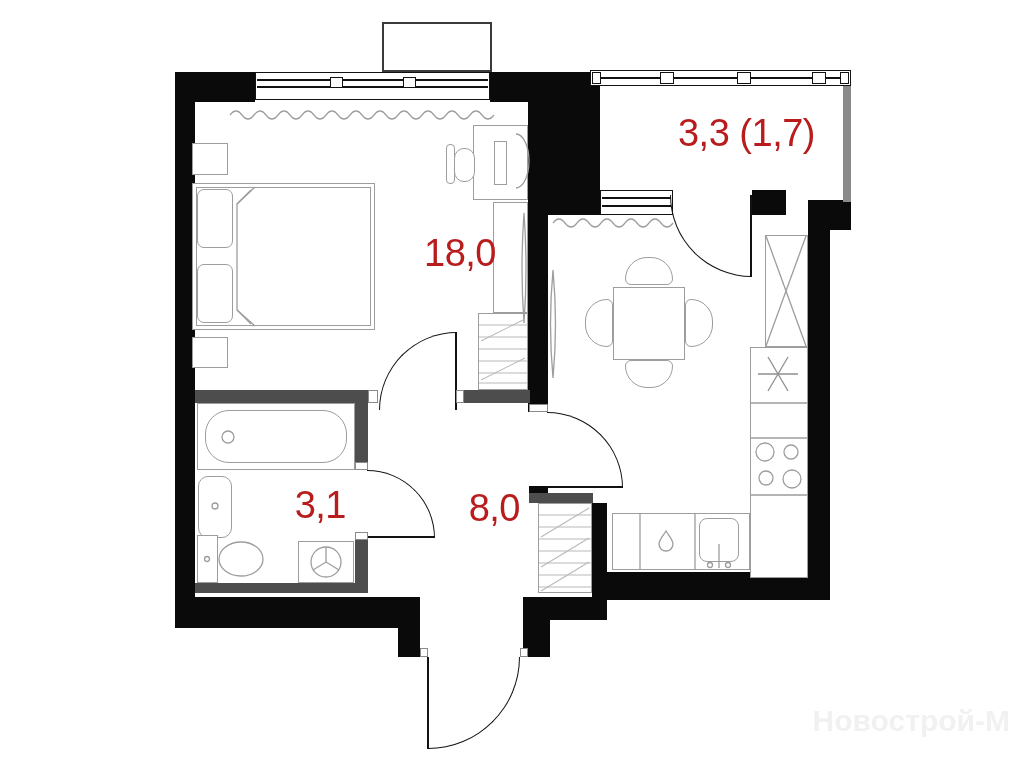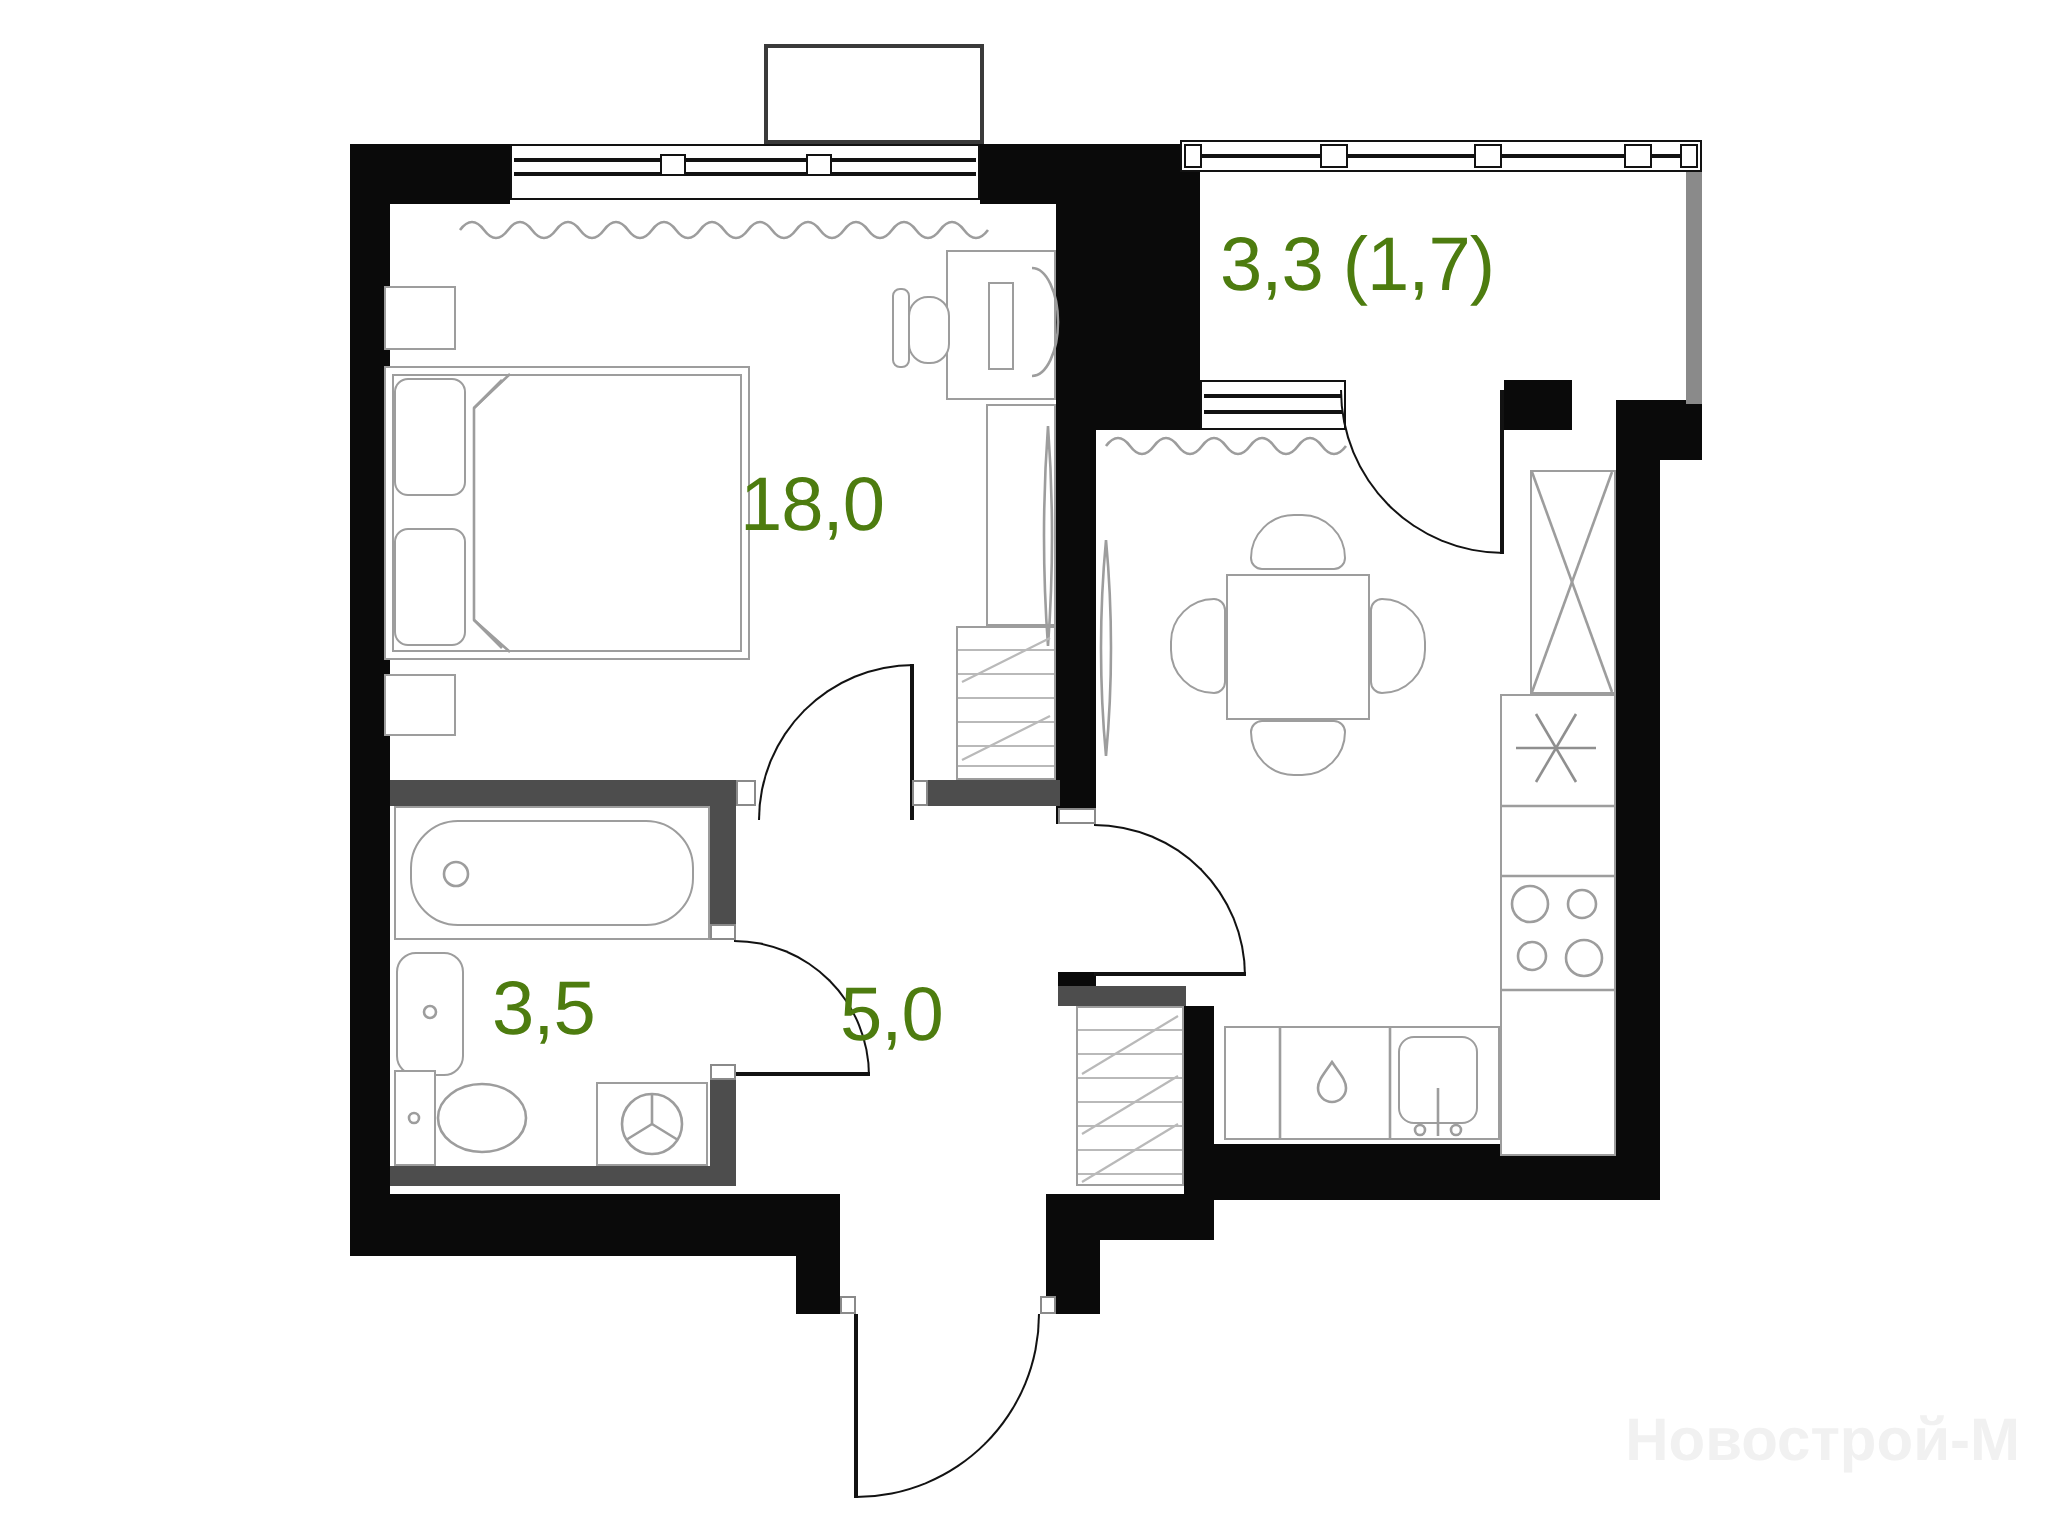--- a/index.html
+++ b/index.html
@@ -9,21 +9,21 @@
   .pwall{position:absolute;background:#4d4d4d}
   .fx{position:absolute;border:1.3px solid #9d9d9d;background:#fff}
   .chair{position:absolute;border:1.2px solid #9d9d9d;background:#fff}
   .win{position:absolute;border:1.6px solid #121212;background:#fff}
   .winline{position:absolute;background:#121212;height:1.5px}
   .tick{position:absolute;border:1.2px solid #121212;background:#fff}
   .glass{position:absolute;background:#8a8a8a}
   .arc{position:absolute;background:transparent}
   .leaf{position:absolute;background:#121212}
   .jamb{position:absolute;background:#fff;border:1px solid #8a8a8a}
-  .label{position:absolute;font:400 38px/42px "Liberation Sans",sans-serif;color:#4d7c0f;text-align:left;letter-spacing:-0.5px}
+  .label{position:absolute;font:400 38px/42px "Liberation Sans",sans-serif;color:#b91c1c;text-align:right;letter-spacing:-0.5px}
   .wm{position:absolute;font:700 30px/38px "Liberation Sans",sans-serif;color:#f1f1f1;text-align:right}
   svg.overlay{position:absolute;left:0;top:0}
 </style>
 </head>
 <body>
 
 <div class="plan">
 
   <div class="wall" style="left:175px;top:72px;width:20px;height:556px"></div>
   <div class="wall" style="left:175px;top:72px;width:80px;height:30px"></div>
@@ -194,18 +194,18 @@
   <div class="arc" style="left:670px;top:195px;width:82px;height:82px;border-left:1.6px solid #121212;border-bottom:1.6px solid #121212;border-bottom-left-radius:100% 100%"></div>
   <div class="leaf" style="left:750px;top:195px;width:2px;height:82px"></div>
 
   <div class="arc" style="left:428px;top:657px;width:92px;height:92px;border-right:1.6px solid #121212;border-bottom:1.6px solid #121212;border-bottom-right-radius:100% 100%"></div>
   <div class="leaf" style="left:427px;top:657px;width:2px;height:92px"></div>
   <div class="jamb" style="left:420px;top:648px;width:8px;height:9px"></div>
   <div class="jamb" style="left:520px;top:648px;width:8px;height:9px"></div>
 
   <div class="label" style="left:370px;top:232px;width:126px">18,0</div>
   <div class="label" style="left:610px;top:112px;width:205px">3,3 (1,7)</div>
-  <div class="label" style="left:246px;top:484px;width:100px">3,5</div>
-  <div class="label" style="left:420px;top:487px;width:100px">5,0</div>
+  <div class="label" style="left:246px;top:484px;width:100px">3,1</div>
+  <div class="label" style="left:420px;top:487px;width:100px">8,0</div>
 
   <div class="wm" style="right:14px;top:702px;width:300px">Новострой-М</div>
 
 </div>
 
 </body></html>

